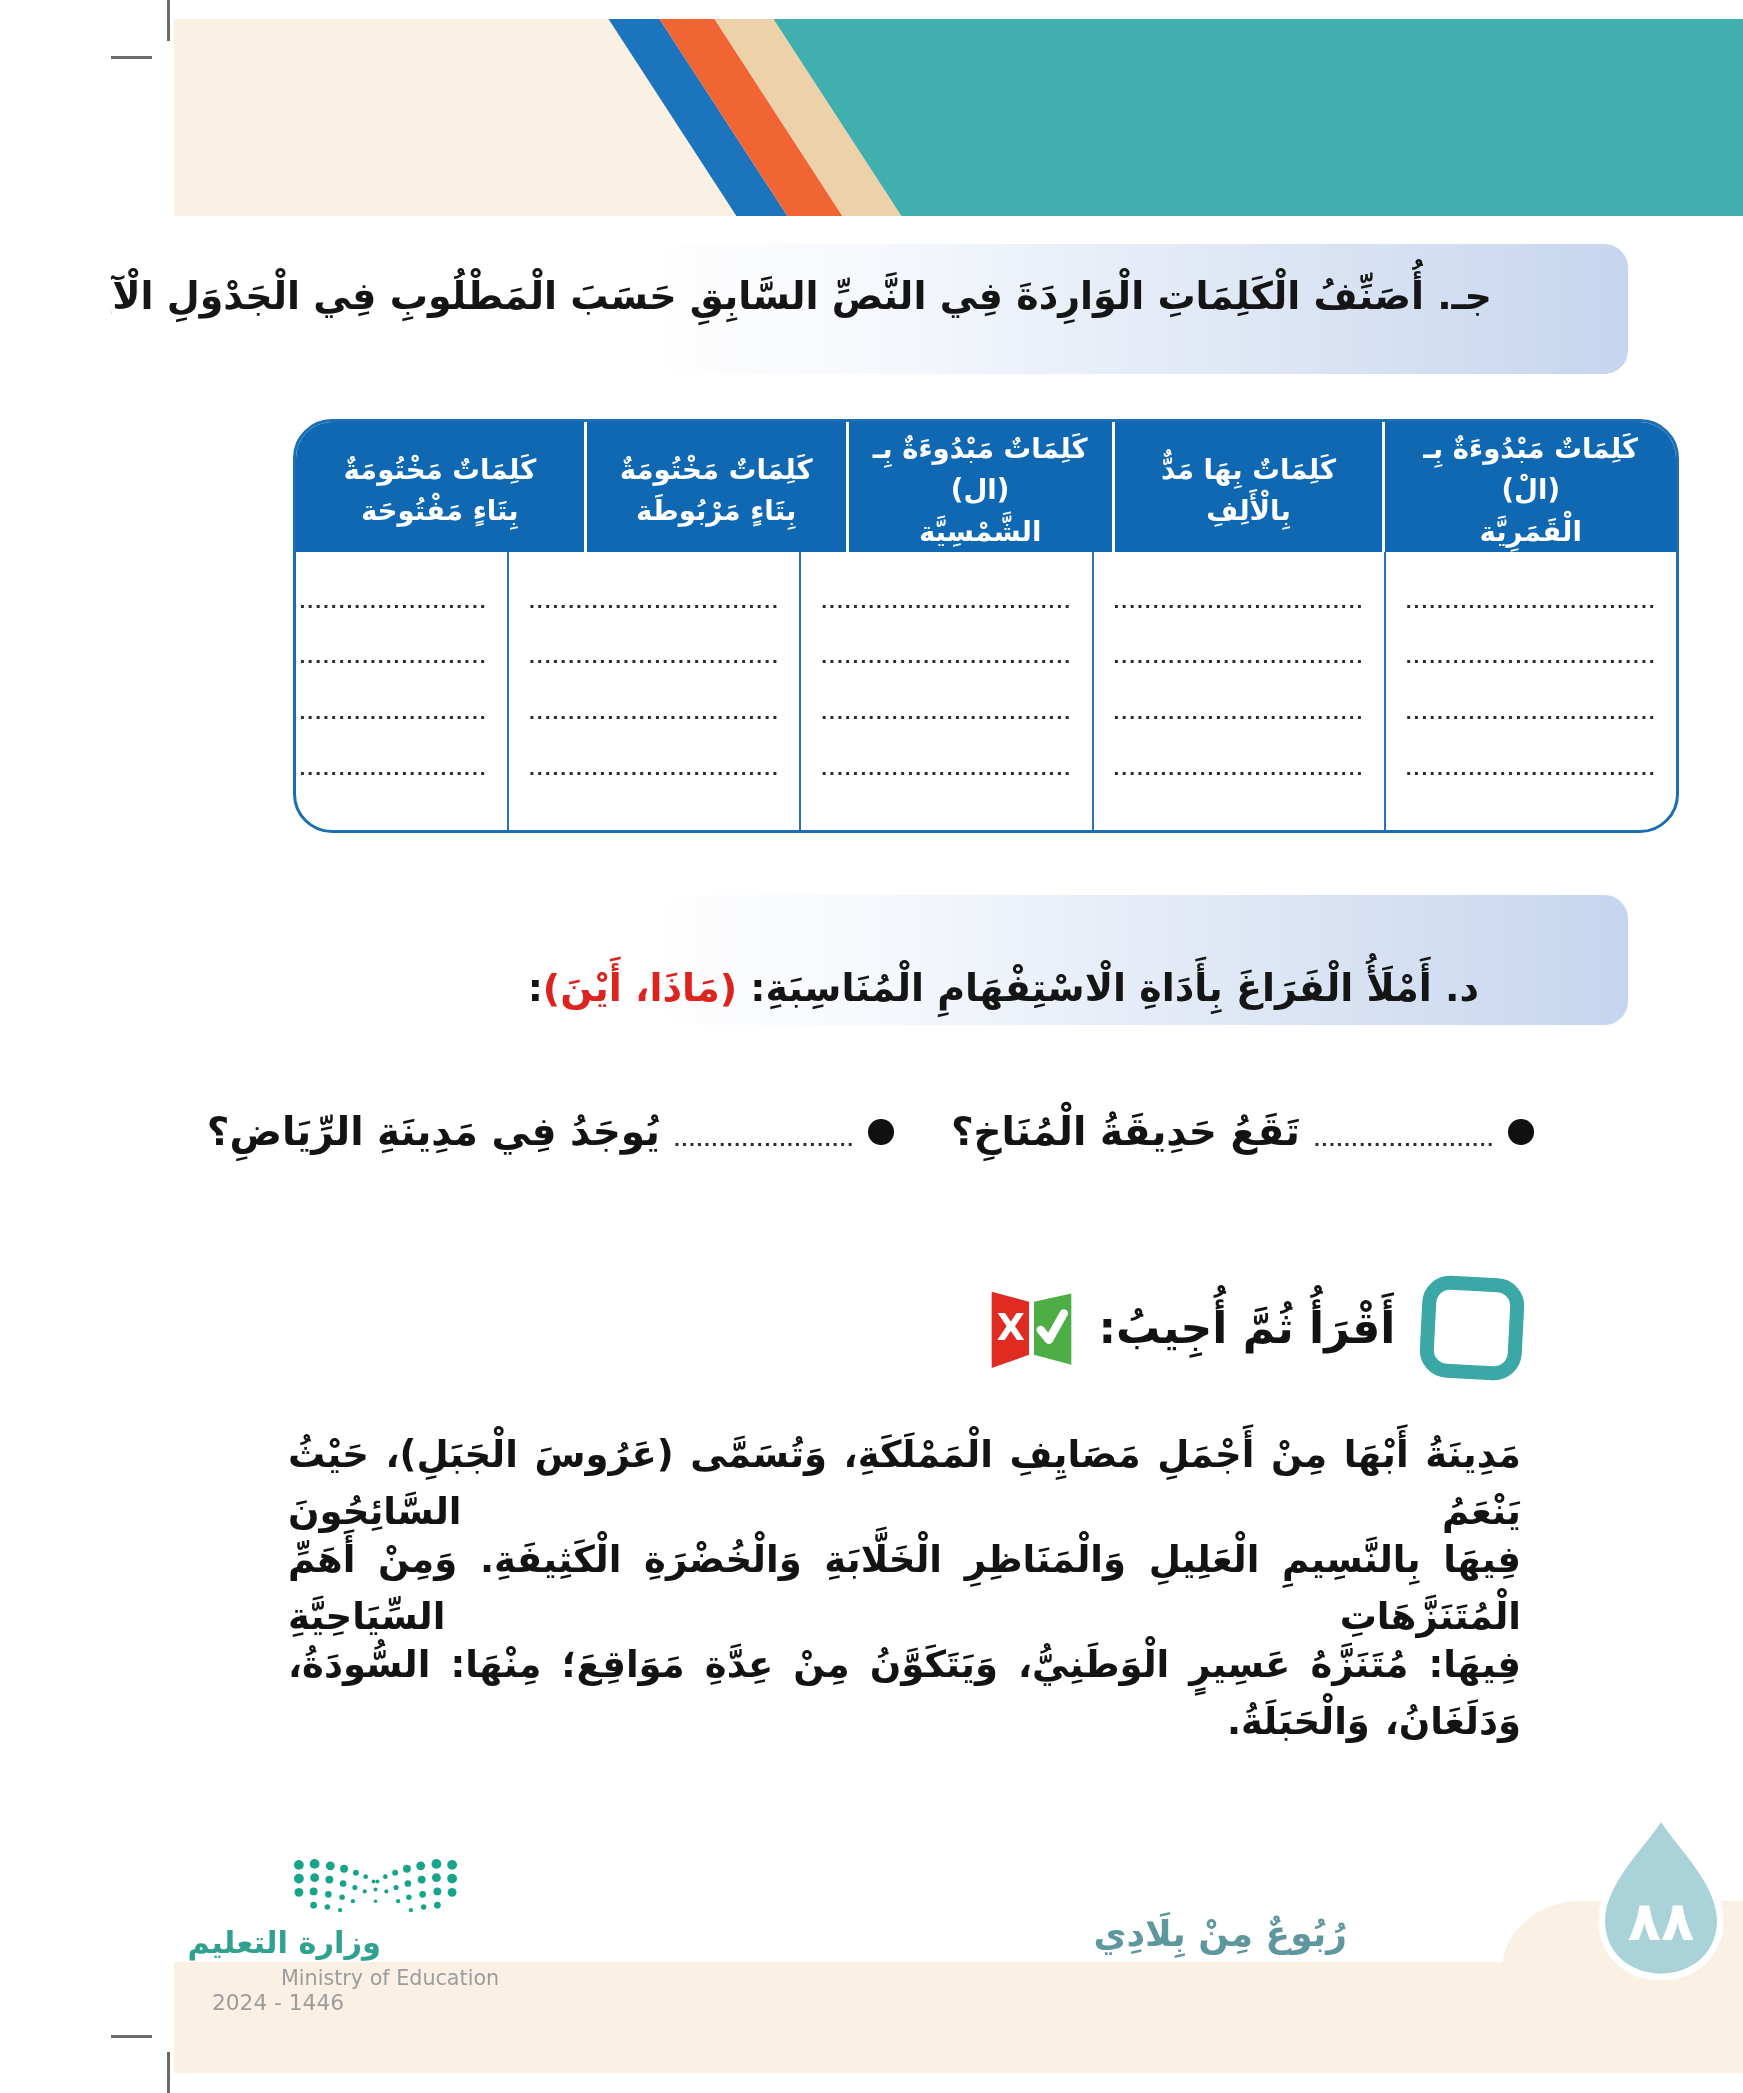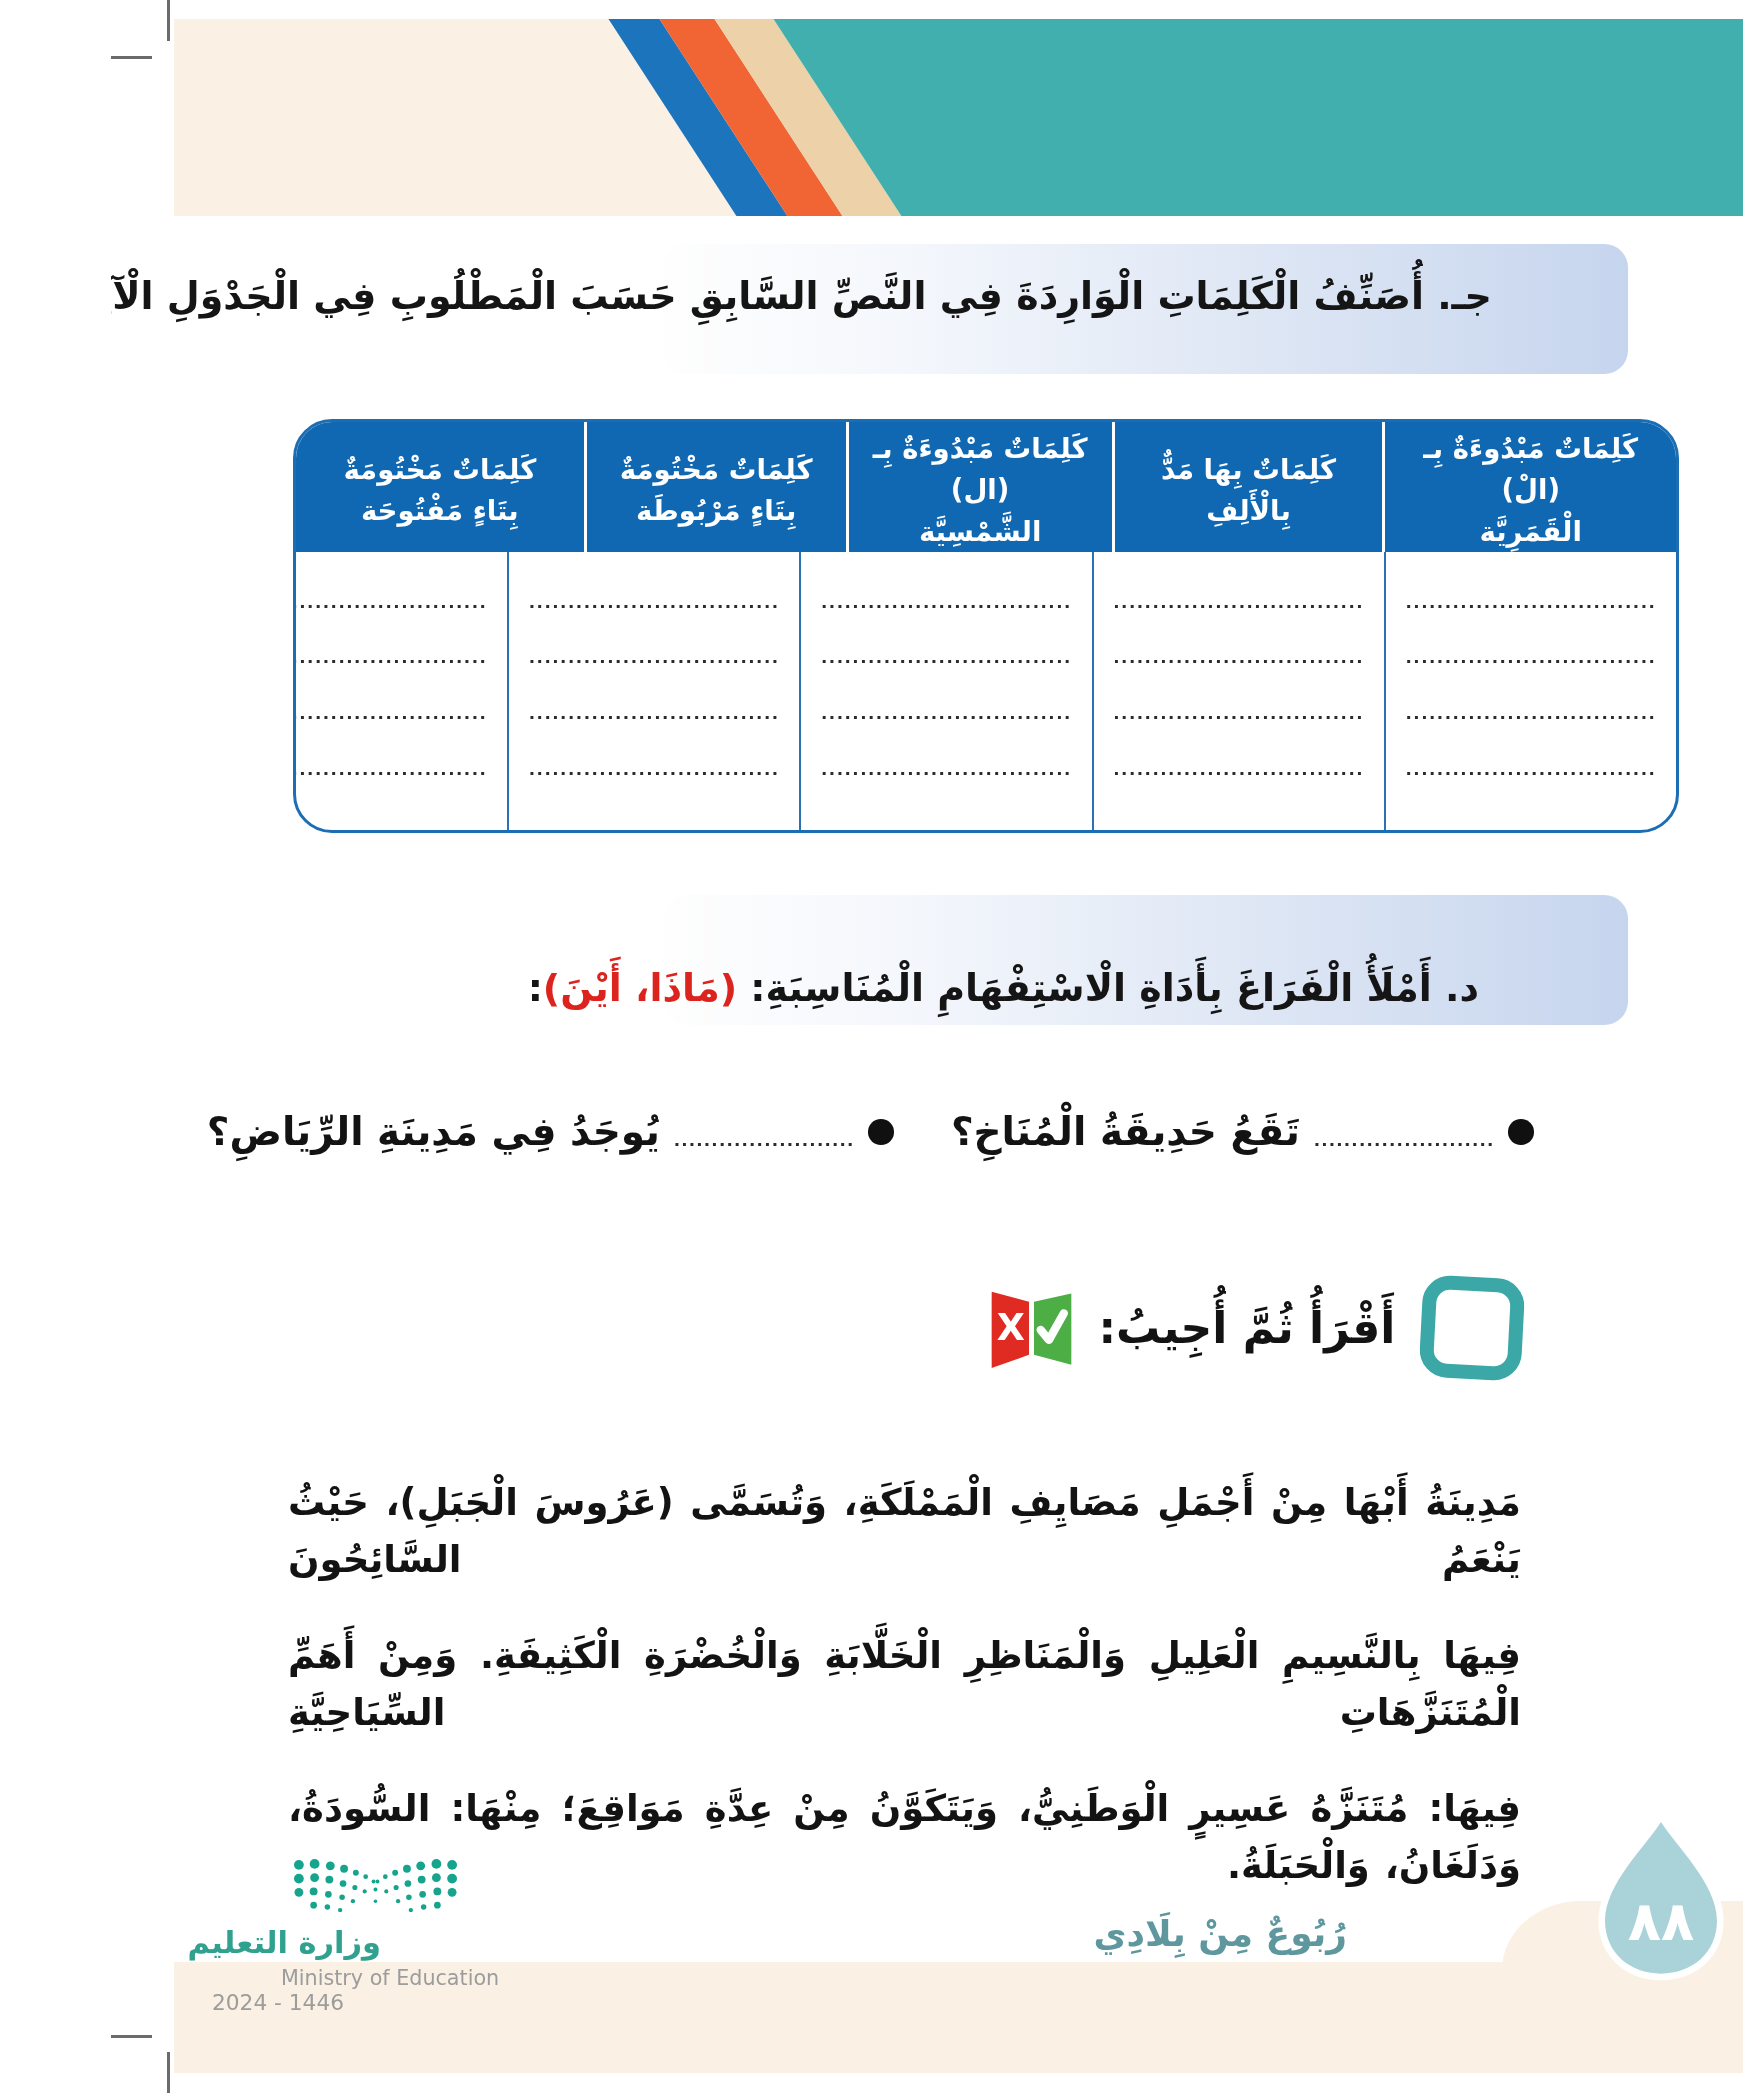--- a/index.html
+++ b/index.html
@@ -44,21 +44,21 @@
   .fill-text{font-size:39px;font-weight:700;color:#131313;white-space:nowrap;line-height:1.6;}
   
   .read-row{position:absolute;right:220px;top:1277px;display:flex;align-items:center;gap:25.6px;direction:rtl;}
   .check-square{width:102px;height:102px;border:14.8px solid #3BA8A7;border-radius:27.6px;background:#ffffff;
     transform:rotate(3deg);box-sizing:border-box;flex:0 0 auto;}
   .read-title{font-size:44px;font-weight:700;color:#131313;white-space:nowrap;line-height:1.5;}
   .xcheck{width:83px;height:95px;flex:0 0 auto;transform:translateY(3.9px);}
   
   .passage{position:absolute;right:222px;left:177px;top:1426px;direction:rtl;}
   .p-line{font-size:37px;font-weight:700;color:#131313;line-height:1.55;height:105px;
-    text-align:justify;text-align-last:justify;word-spacing:2px;margin-top:48px;}
+    text-align:justify;text-align-last:justify;word-spacing:2px;}
   .p-line.last{text-align-last:right;}
   
   .bottom-band{position:absolute;left:63px;top:1962px;width:1661px;height:111px;background:#FAF1E4;}
   .band-bump{position:absolute;left:1391px;top:1901px;width:333px;height:89px;background:#FAF1E4;
     border-top-left-radius:79px 69px;}
   .book-title{position:absolute;right:396px;top:1909px;font-size:36px;font-weight:700;color:#5E989E;
     white-space:nowrap;line-height:1.4;}
   .page-drop{position:absolute;left:1476px;top:1816px;width:148px;height:165px;}
   .moe-logo{position:absolute;left:180px;top:1857px;width:169px;height:55px;}
   .moe-ar{position:absolute;left:101px;top:1925px;width:169px;text-align:left;font-size:30.5px;

